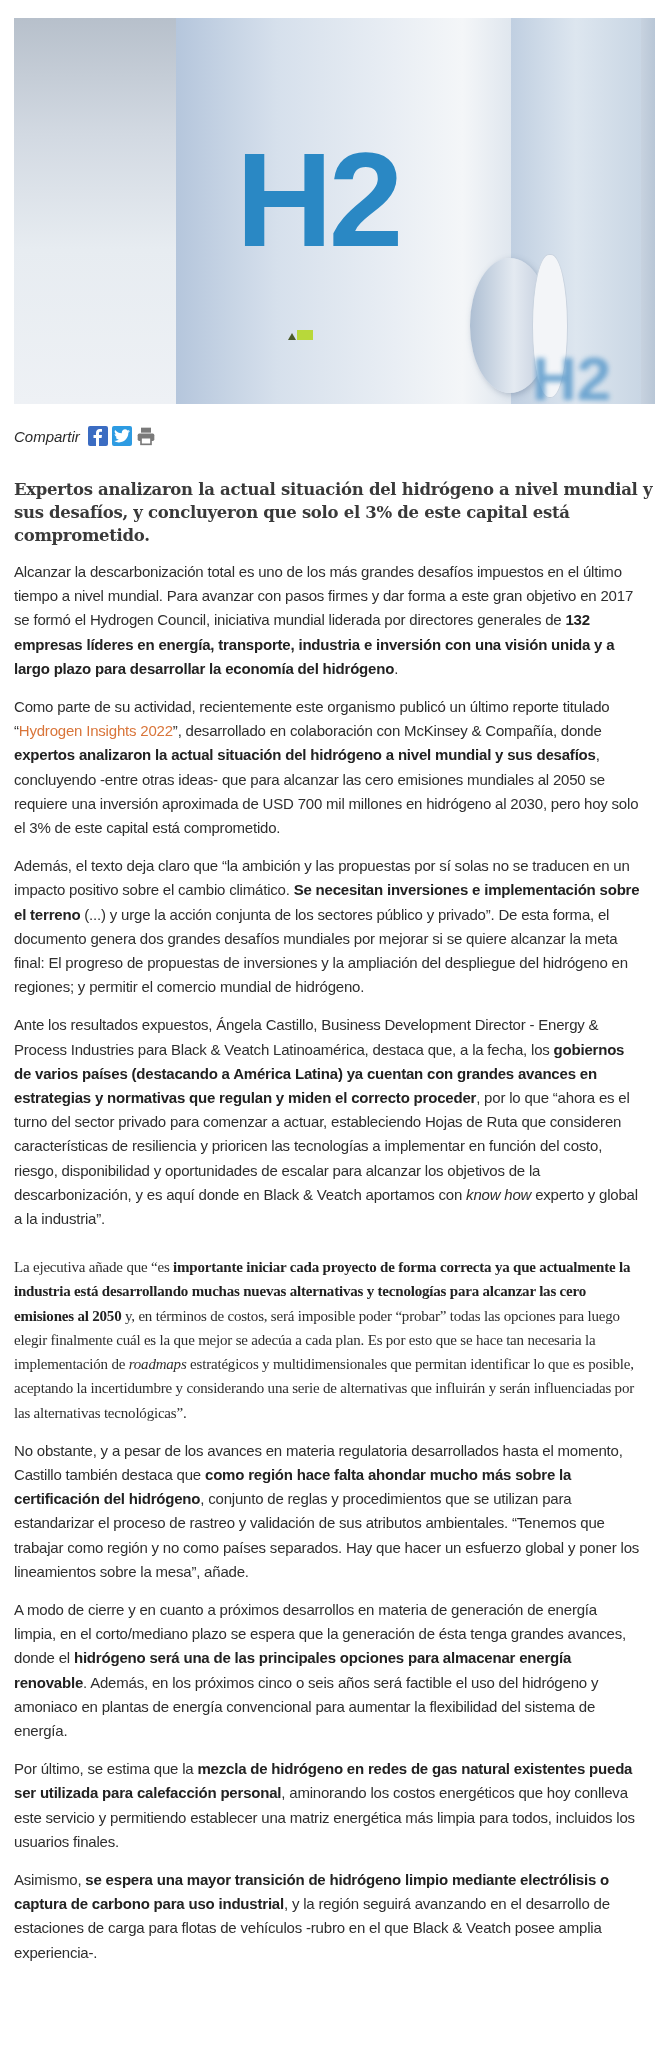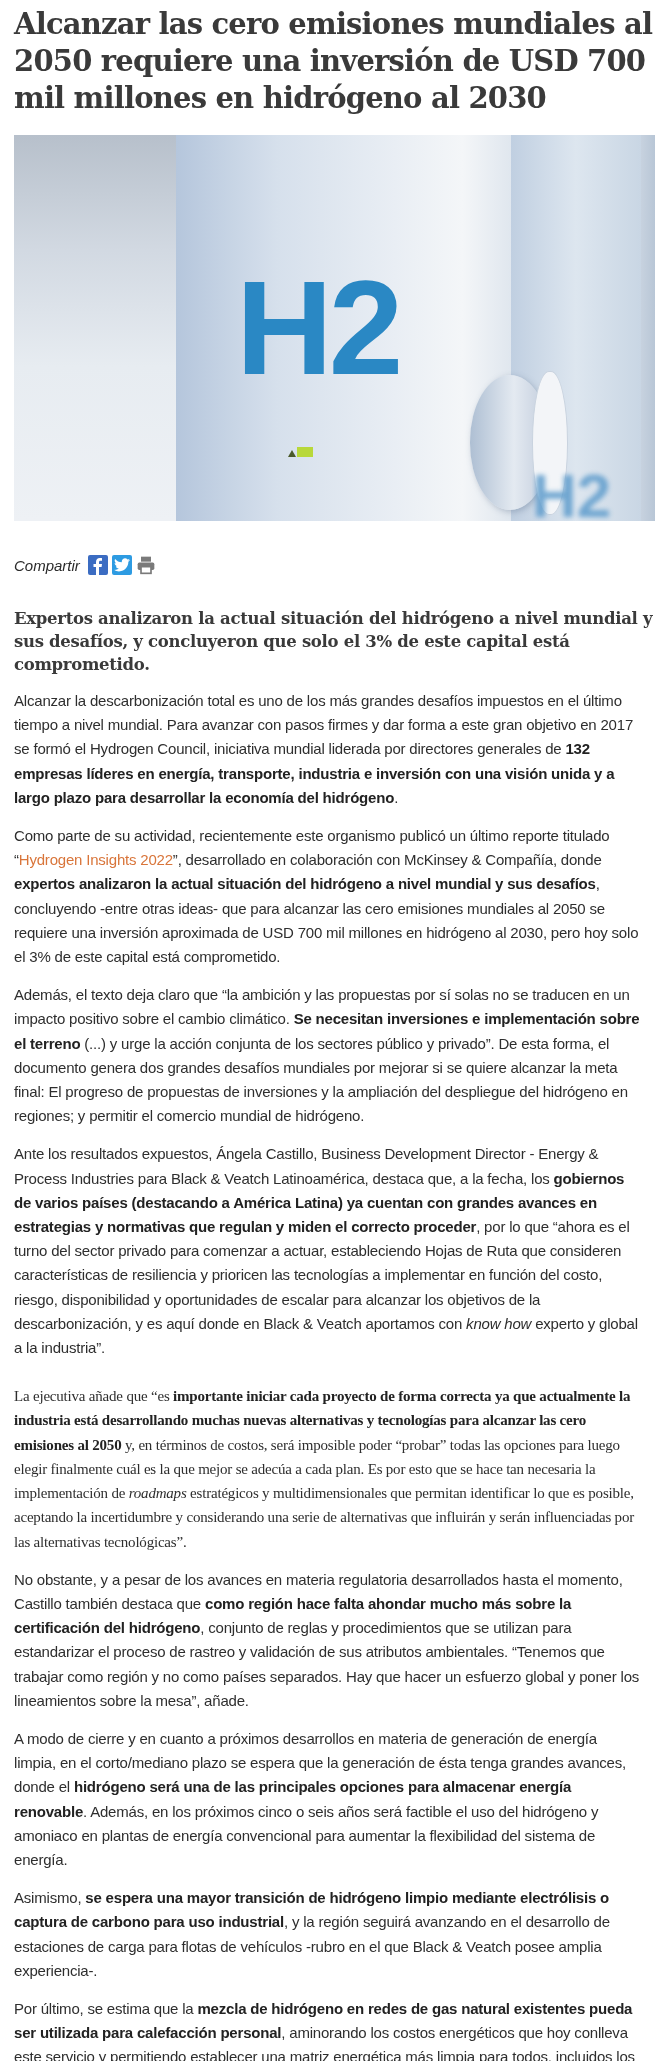--- a/index.html
+++ b/index.html
@@ -33,21 +33,21 @@
   }
   .hero .tank-right {
     position: absolute; left: 497px; top: 0; width: 130px; height: 386px;
     background: linear-gradient(90deg, #c0cfe1 0%, #dde6ef 50%, #c9d6e4 100%);
   }
   .hero .tank-far {
     position: absolute; left: 627px; top: 0; width: 14px; height: 386px;
     background: linear-gradient(90deg, #c7d2df, #b8c6d6);
   }
   .hero .h2-big {
-    position: absolute; left: 222px; top: 126px;
+    position: absolute; left: 222px; top: 115px;
     font-family: "Liberation Sans", sans-serif; font-weight: bold;
     font-size: 134px; line-height: 134px; color: #2a88c4; letter-spacing: -4px;
   }
   .hero .h2-blur {
     position: absolute; left: 518px; top: 330px;
     font-family: "Liberation Sans", sans-serif; font-weight: bold;
     font-size: 62px; line-height: 62px; color: #5e9ccc; filter: blur(2.5px); opacity: 0.85;
   }
   .hero .flange {
     position: absolute; left: 456px; top: 240px; width: 80px; height: 135px;
@@ -64,21 +64,21 @@
     position: absolute; left: 274px; top: 315px; width: 0; height: 0;
     border-left: 4px solid transparent; border-right: 4px solid transparent;
     border-bottom: 7px solid #4a5a2a;
   }
   .hero .label {
     position: absolute; left: 283px; top: 312px; width: 16px; height: 10px;
     background: #b8d83a;
   }
   .share {
     display: flex; align-items: center; gap: 4px;
-    margin-top: 30px; height: 28px;
+    margin-top: 18px; height: 28px;
   }
   .share .label-txt {
     font-family: "Liberation Sans", sans-serif; font-style: italic;
     font-size: 15px; color: #2b2b2b; margin-right: 4px;
   }
   .icon-box { width: 20px; height: 20px; display: inline-flex; align-items: center; justify-content: center; border-radius: 2px; }
   .fb { background: #3b6cc2; }
   .tw { background: #2d9be2; }
   .subtitle {
     font-family: "DejaVu Serif", serif; font-weight: bold;
@@ -93,21 +93,20 @@
   }
   p.body b { font-weight: bold; color: #222; }
   p.body .link { color: #d9753a; text-decoration: none; }
   p.first { margin-top: 13px; }
   p.gap { margin-top: 24px; font-family: Liberation Serif, serif; }
 </style>
 </head>
 <body>
 
 <div class="page">
-  <h1 class="title">Alcanzar las cero emisiones mundiales al 2050 requiere una inversión de USD 700 mil millones en hidrógeno al 2030</h1>
 
   <div class="hero">
     <div class="sky"></div>
     <div class="tank-main"></div>
     <div class="tank-right"></div>
     <div class="tank-far"></div>
     <div class="h2-big">H2</div>
     <div class="flange"></div>
     <div class="flange-face"></div>
     <div class="h2-blur">H2</div>
@@ -139,16 +138,16 @@
   <h2 class="subtitle">Expertos analizaron la actual situación del hidrógeno a nivel mundial y sus desafíos, y concluyeron que solo el 3% de este capital está comprometido.</h2>
 
   <div id="body">
       <p class="body first"><span>Alcanzar la descarbonización total es uno de los más grandes desafíos impuestos en el último tiempo a nivel mundial. Para avanzar con pasos firmes y dar forma a este gran objetivo en 2017 se formó el Hydrogen Council, iniciativa mundial liderada por directores generales de </span><b>132 empresas líderes en energía, transporte, industria e inversión con una visión unida y a largo plazo para desarrollar la economía del hidrógeno</b><span>.</span></p>
       <p class="body"><span>Como parte de su actividad, recientemente este organismo publicó un último reporte titulado “</span><a class="link" style="color: rgb(217, 117, 58);">Hydrogen Insights 2022</a><span>”, desarrollado en colaboración con McKinsey &amp; Compañía, donde </span><b>expertos analizaron la actual situación del hidrógeno a nivel mundial y sus desafíos</b><span>, concluyendo -entre otras ideas- que para alcanzar las cero emisiones mundiales al 2050 se requiere una inversión aproximada de USD 700 mil millones en hidrógeno al 2030, pero hoy solo el 3% de este capital está comprometido.</span></p>
       <p class="body"><span>Además, el texto deja claro que “la ambición y las propuestas por sí solas no se traducen en un impacto positivo sobre el cambio climático. </span><b>Se necesitan inversiones e implementación sobre el terreno</b><span> (...) y urge la acción conjunta de los sectores público y privado”. De esta forma, el documento genera dos grandes desafíos mundiales por mejorar si se quiere alcanzar la meta final: El progreso de propuestas de inversiones y la ampliación del despliegue del hidrógeno en regiones; y permitir el comercio mundial de hidrógeno.</span></p>
       <p class="body"><span>Ante los resultados expuestos, Ángela Castillo, Business Development Director - Energy &amp; Process Industries para Black &amp; Veatch Latinoamérica, destaca que, a la fecha, los </span><b>gobiernos de varios países (destacando a América Latina) ya cuentan con grandes avances en estrategias y normativas que regulan y miden el correcto proceder</b><span>, por lo que “ahora es el turno del sector privado para comenzar a actuar, estableciendo Hojas de Ruta que consideren características de resiliencia y prioricen las tecnologías a implementar en función del costo, riesgo, disponibilidad y oportunidades de escalar para alcanzar los objetivos de la descarbonización, y es aquí donde en Black &amp; Veatch aportamos con </span><i>know how</i><span> experto y global a la industria”.</span></p>
       <p class="body gap"><span>La ejecutiva añade que “es </span><b>importante iniciar cada proyecto de forma correcta ya que actualmente la industria está desarrollando muchas nuevas alternativas y tecnologías para alcanzar las cero emisiones al 2050</b><span> y, en términos de costos, será imposible poder “probar” todas las opciones para luego elegir finalmente cuál es la que mejor se adecúa a cada plan. Es por esto que se hace tan necesaria la implementación de </span><i>roadmaps</i><span> estratégicos y multidimensionales que permitan identificar lo que es posible, aceptando la incertidumbre y considerando una serie de alternativas que influirán y serán influenciadas por las alternativas tecnológicas”.</span></p>
       <p class="body"><span>No obstante, y a pesar de los avances en materia regulatoria desarrollados hasta el momento, Castillo también destaca que </span><b>como región hace falta ahondar mucho más sobre la certificación del hidrógeno</b><span>, conjunto de reglas y procedimientos que se utilizan para estandarizar el proceso de rastreo y validación de sus atributos ambientales. “Tenemos que trabajar como región y no como países separados. Hay que hacer un esfuerzo global y poner los lineamientos sobre la mesa”, añade.</span></p>
       <p class="body"><span>A modo de cierre y en cuanto a próximos desarrollos en materia de generación de energía limpia, en el corto/mediano plazo se espera que la generación de ésta tenga grandes avances, donde el </span><b>hidrógeno será una de las principales opciones para almacenar energía renovable</b><span>. Además, en los próximos cinco o seis años será factible el uso del hidrógeno y amoniaco en plantas de energía convencional para aumentar la flexibilidad del sistema de energía.</span></p>
+      <p class="body"><span>Por último, se estima que la </span><b>mezcla de hidrógeno en redes de gas natural existentes pueda ser utilizada para calefacción personal</b><span>, aminorando los costos energéticos que hoy conlleva este servicio y permitiendo establecer una matriz energética más limpia para todos, incluidos los usuarios finales.</span></p>
       <p class="body"><span>Asimismo, </span><b>se espera una mayor transición de hidrógeno limpio mediante electrólisis o captura de carbono para uso industrial</b><span>, y la región seguirá avanzando en el desarrollo de estaciones de carga para flotas de vehículos -rubro en el que Black &amp; Veatch posee amplia experiencia-.</span></p>
-      <p class="body"><span>Por último, se estima que la </span><b>mezcla de hidrógeno en redes de gas natural existentes pueda ser utilizada para calefacción personal</b><span>, aminorando los costos energéticos que hoy conlleva este servicio y permitiendo establecer una matriz energética más limpia para todos, incluidos los usuarios finales.</span></p>
     </div>
 </div>
 
 </body></html>

